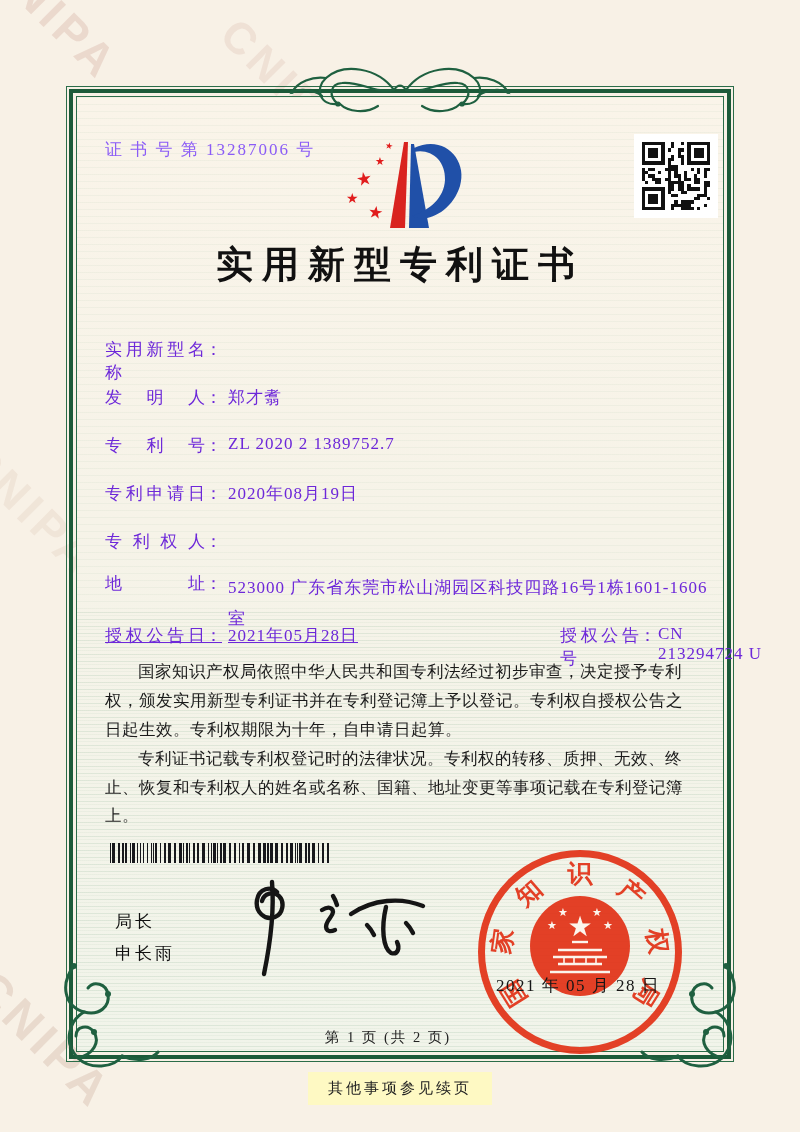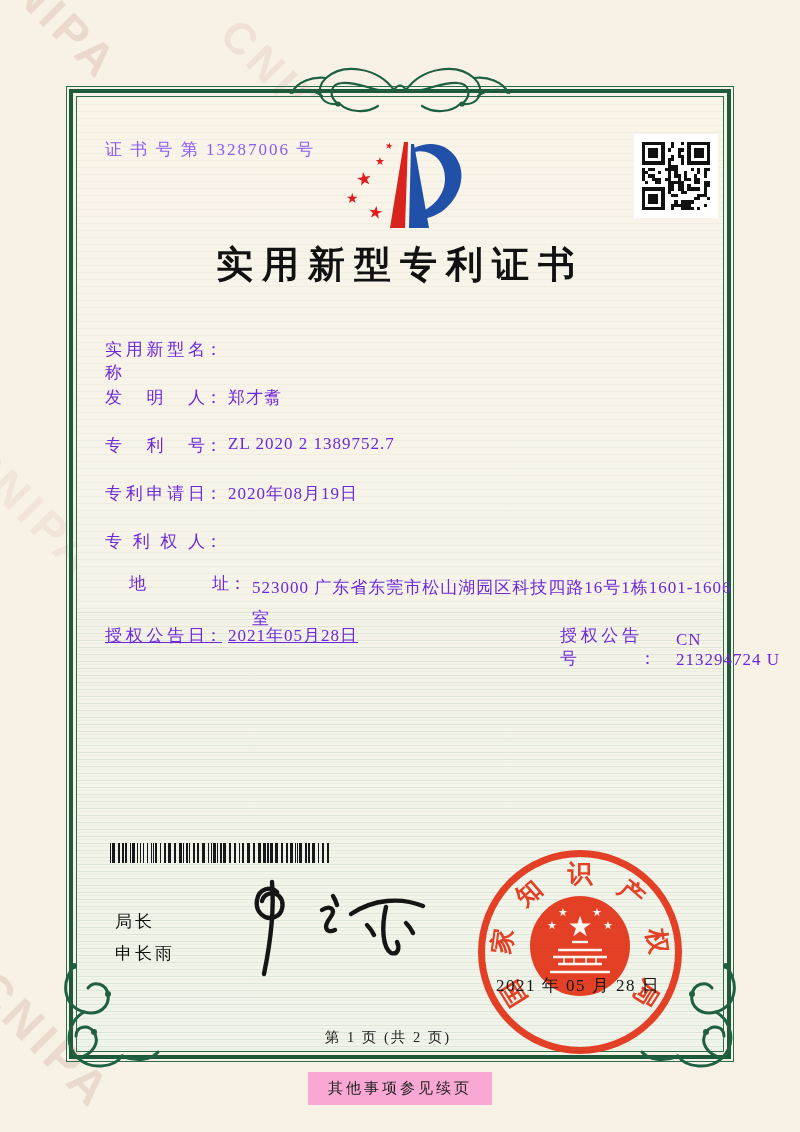--- a/index.html
+++ b/index.html
@@ -37,23 +37,23 @@
             display:flex; align-items:center; justify-content:center; }
 
   .title { position:absolute; left:0; right:0; top:240px; text-align:center;
            font-size:37px; font-weight:bold; color:#111; letter-spacing:9px; }
 
   .field { position:absolute; left:105px; font-size:17px; color:#6d28d9; display:flex; }
   .field .lab { display:inline-block; width:100px; text-align:justify; text-align-last:justify; }
   .field .colon { display:inline-block; }
   .field .val { display:inline-block; margin-left:6px; letter-spacing:1px; }
   .field .val.addr { width:484px; word-break:break-all; line-height:1.85; }
-  .grant-no { position:absolute; left:455px; top:0; display:flex; font-size:17px;align-items:flex-end; }
+  .grant-no { position:absolute; left:455px; top:0; display:flex; font-size:17px; }
   .grant-no .lab { width:100px; display:inline-block; text-align:justify; text-align-last:justify; }
-  .grant-no .val { margin-left:20px; letter-spacing:1px; }
+  .grant-no .val { margin-left:2px; letter-spacing:1px; }
 
   .paras { position:absolute; left:105px; top:658px; width:592px; font-size:16.5px;
            color:#1a1a1a; line-height:1.75; }
   .paras p { text-indent:2em; letter-spacing:0.5px; }
 
   .barcode { position:absolute; left:110px; top:843px; }
 
   .director { position:absolute; left:115px; top:906px; font-size:17px; color:#111; line-height:1.9; letter-spacing:3px; }
 
   .sig { position:absolute; left:225px; top:876px; }
@@ -61,21 +61,21 @@
   .seal { position:absolute; left:478px; top:850px; width:204px; height:204px; z-index:5; opacity:0.93; }
   .seal-ring { position:absolute; inset:0; border:7px solid #e23318; border-radius:50%; }
   .seal-char { position:absolute; left:50%; top:50%; width:26px; height:26px; margin:-13px 0 0 -13px;
                color:#e23318; font-size:25px; font-weight:bold; text-align:center; line-height:26px; }
   .seal-emblem { position:absolute; left:50px; top:44px; }
   .seal-date { position:absolute; left:496px; top:974px; z-index:6; font-size:17px; color:#161616; letter-spacing:1.5px; }
 
   .footer { position:absolute; left:0; right:52px; top:1028px; text-align:center; font-size:14.5px; color:#222; letter-spacing:2px;padding-left:28px; }
 
   .cont-note { position:absolute; left:50%; top:1072px; transform:translateX(-50%);
-               background:#f9a8d4; padding:7px 20px; font-size:15px; color:#222; letter-spacing:3px; z-index:6; }
+               background:#fef9c3; padding:7px 20px; font-size:15px; color:#222; letter-spacing:3px; z-index:6; }
 </style>
 </head>
 <body>
 
 <div class="page">
 
   <div class="wm" style="left:-30px; top:-14px; font-size:46px;">CNIPA</div>
   <div class="wm" style="left:205px; top:58px; font-size:44px; color:rgba(210,170,155,0.22);">CNIPA</div>
   <div class="wm" style="left:465px; top:318px; font-size:46px; color:rgba(210,172,158,0.26);">CNIPA</div>
   <div class="wm" style="left:-52px; top:482px; font-size:46px; color:rgba(215,185,170,0.22);">CNIPA</div>
@@ -301,36 +301,40 @@
     </div>
     <div class="field" style="top:482px;">
       <span class="lab">专利申请日</span>
         <span class="colon">：</span>
       <span class="val">2020年08月19日</span>
     </div>
     <div class="field" style="top:530px;">
       <span class="lab">专利权人</span>
         <span class="colon">：</span>
     </div>
-    <div class="field" style="top:572px;margin-left:24px;">
+    <div class="field" style="top:572px;">
       <span class="lab">地址</span>
         <span class="colon">：</span>
       <span class="val addr">523000 广东省东莞市松山湖园区科技四路16号1栋1601-1606室</span>
     </div>
     <div class="field" style="top:624px; width:592px;text-decoration:underline;">
       <span class="lab">授权公告日</span>
         <span class="colon">：</span>
       <span class="val">2021年05月28日</span>
       <span class="grant-no">
         <span class="lab">授权公告号</span>
           <span class="colon">：</span>
         <span class="val">CN 213294724 U</span>
       </span>
     </div>
 
+    <div class="paras">
+      <p>国家知识产权局依照中华人民共和国专利法经过初步审查，决定授予专利权，颁发实用新型专利证书并在专利登记簿上予以登记。专利权自授权公告之日起生效。专利权期限为十年，自申请日起算。</p>
+      <p>专利证书记载专利权登记时的法律状况。专利权的转移、质押、无效、终止、恢复和专利权人的姓名或名称、国籍、地址变更等事项记载在专利登记簿上。</p>
+    </div>
 
     <svg class="barcode" id="barcode" width="226" height="20">
         <rect x="0" y="0" width="1" height="20" fill="#17181c"></rect>
         <rect x="2" y="0" width="3" height="20" fill="#17181c"></rect>
         <rect x="8" y="0" width="2" height="20" fill="#17181c"></rect>
         <rect x="12" y="0" width="2" height="20" fill="#17181c"></rect>
         <rect x="15" y="0" width="2" height="20" fill="#17181c"></rect>
         <rect x="20" y="0" width="1" height="20" fill="#17181c"></rect>
         <rect x="22" y="0" width="3" height="20" fill="#17181c"></rect>
         <rect x="27" y="0" width="1" height="20" fill="#17181c"></rect>

